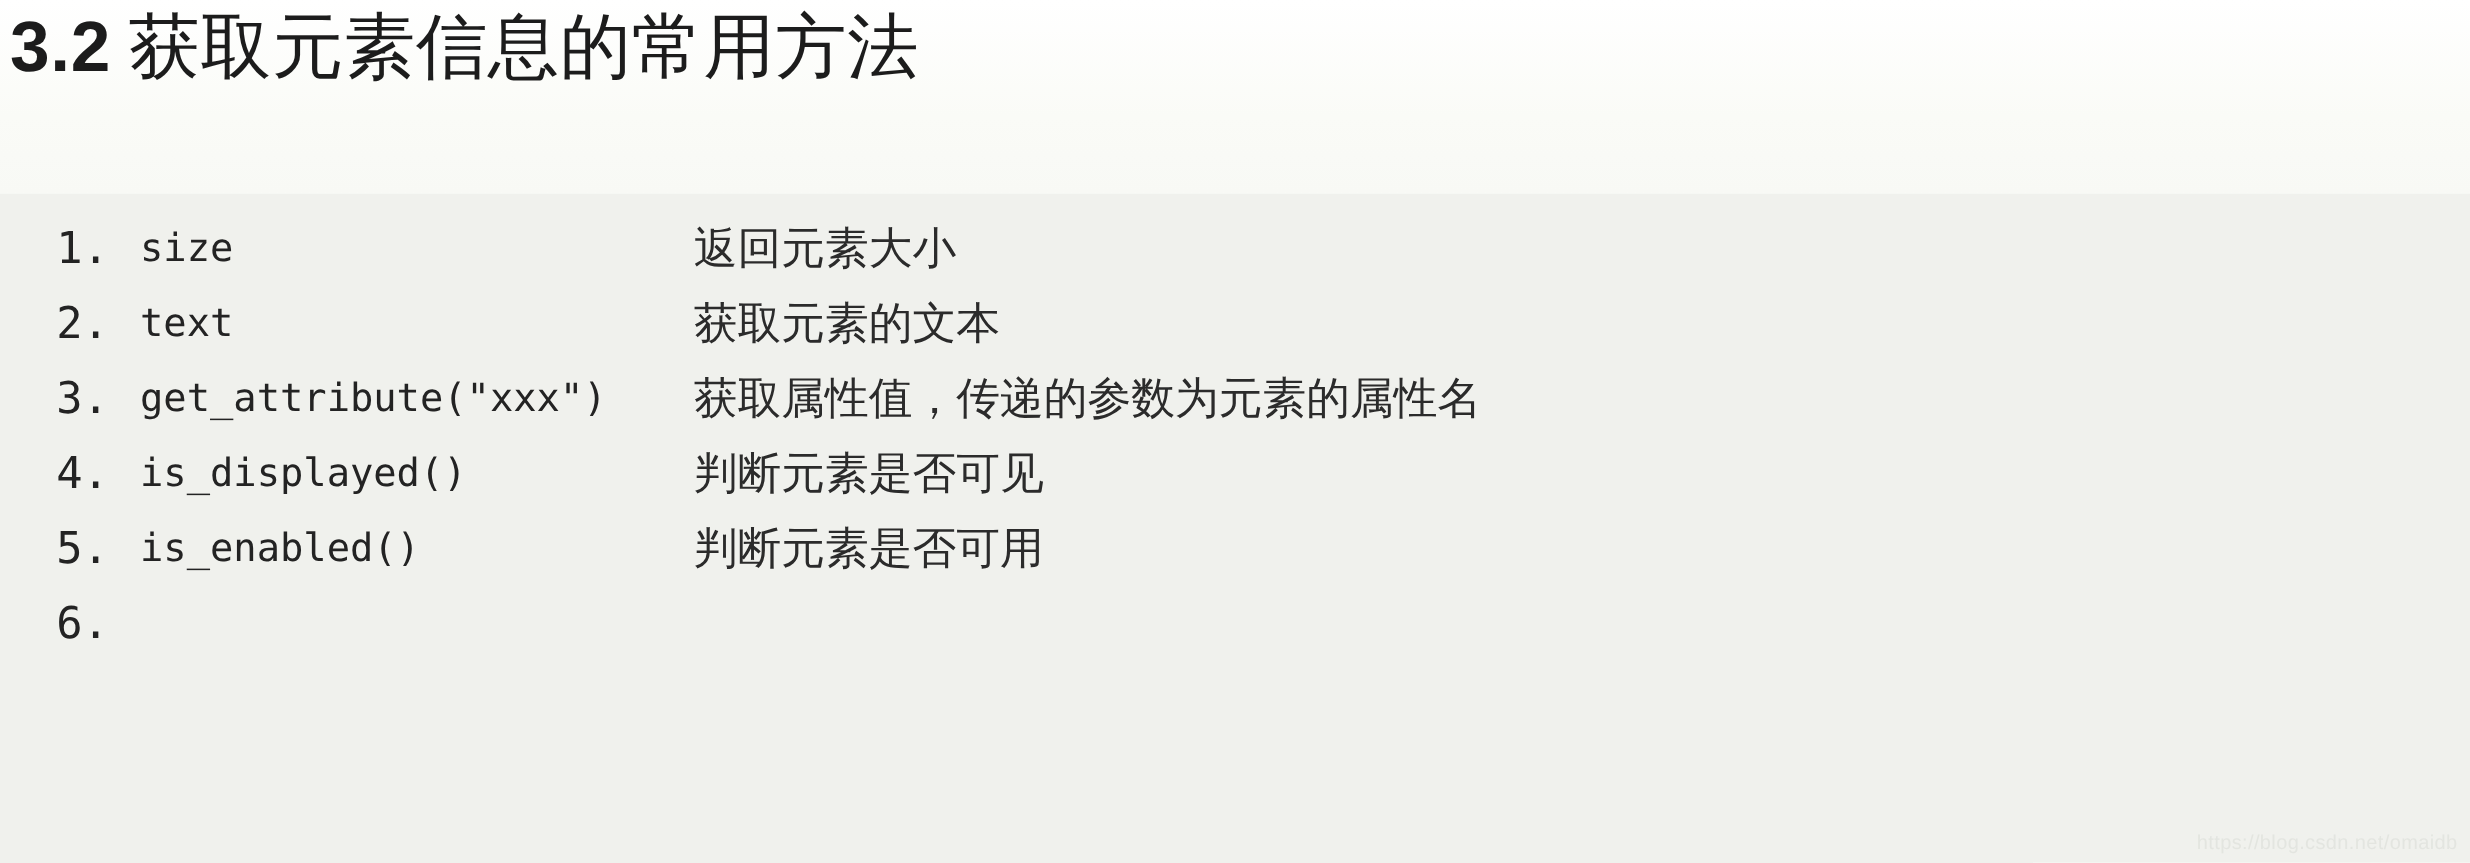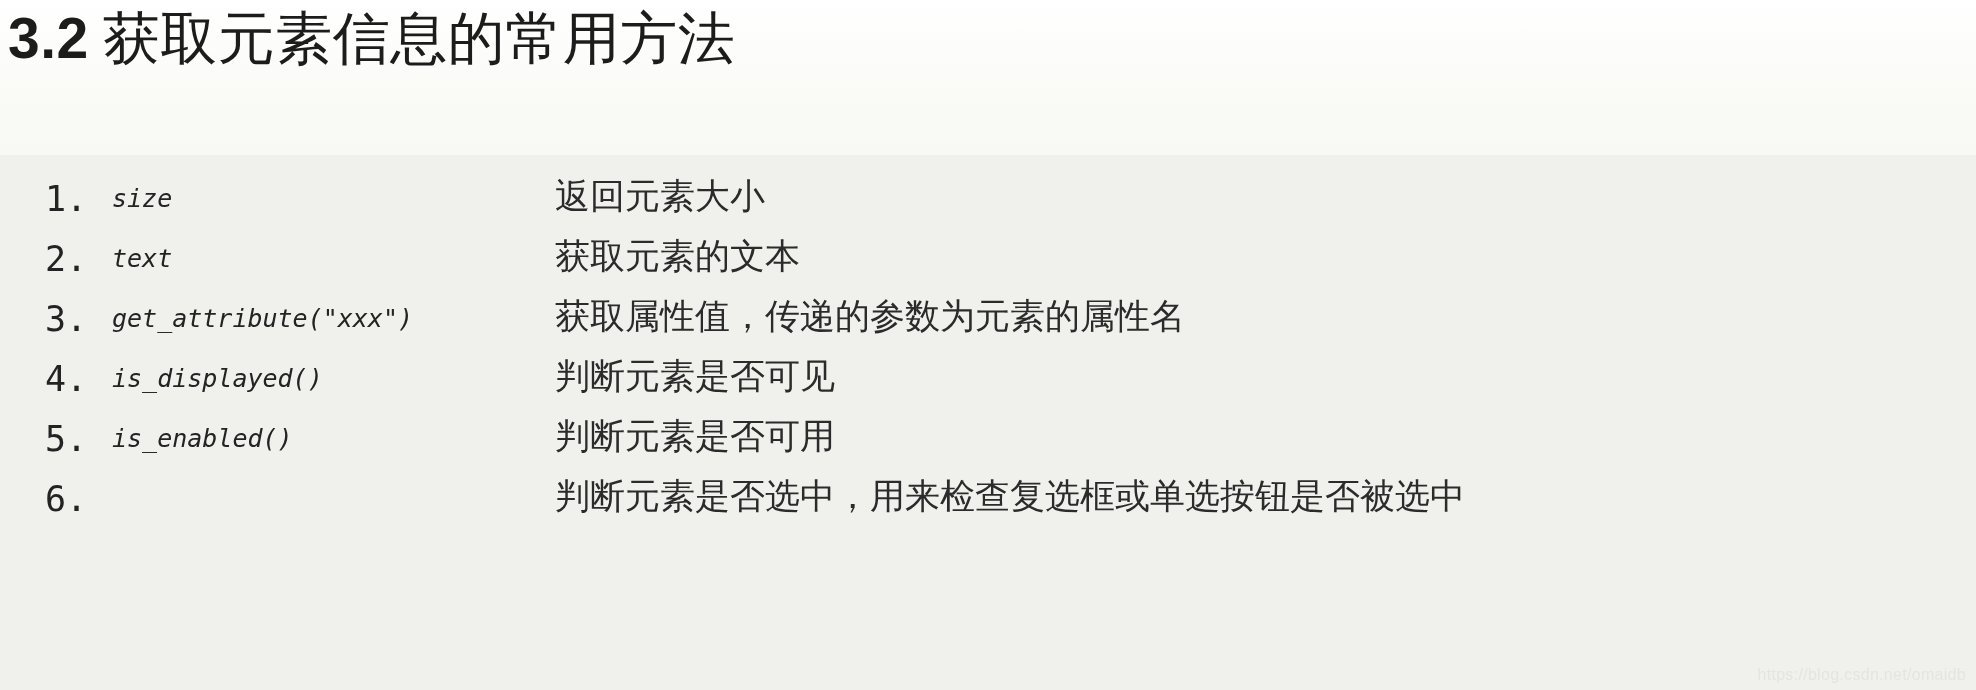--- a/index.html
+++ b/index.html
@@ -74,31 +74,30 @@
     font-family: "DejaVu Sans Mono", "Liberation Mono", monospace;
     font-size: 35px;
     line-height: 60px;
     color: #232323;
   }
   .row-code {
     position: absolute;
     left: 112px;
     top: 0;
     font-family: "DejaVu Sans Mono", "Liberation Mono", monospace;
-    font-size: 25px;
+    font-size: 31px;
     line-height: 60px;
     color: #232323;
     letter-spacing: 0px;
-    font-style: italic;
   }
   .row-desc {
     position: absolute;
     left: 555px;
     top: 0;
-    font-family: Liberation Mono, monospace;
+    font-family: Liberation Sans, sans-serif;
     font-size: 35px;
     line-height: 60px;
     color: #2b2b2b;
   }
 
   
   .watermark {
     position: absolute;
     right: 10px;
     bottom: 6px;
@@ -140,18 +139,17 @@
         <span class="row-code">is_displayed()</span>
         <span class="row-desc">判断元素是否可见</span>
       </li>
       <li class="method-row">
         <span class="row-index">5.</span>
         <span class="row-code">is_enabled()</span>
         <span class="row-desc">判断元素是否可用</span>
       </li>
       <li class="method-row">
         <span class="row-index">6.</span>
-        <span class="row-desc">判断元素是否选中，用来检查复选框或单选按钮是否被选中</span>
       </li>
     </ul>
 </div>
 
 <div class="watermark">https://blog.csdn.net/omaidb</div>
 
 </body></html>

